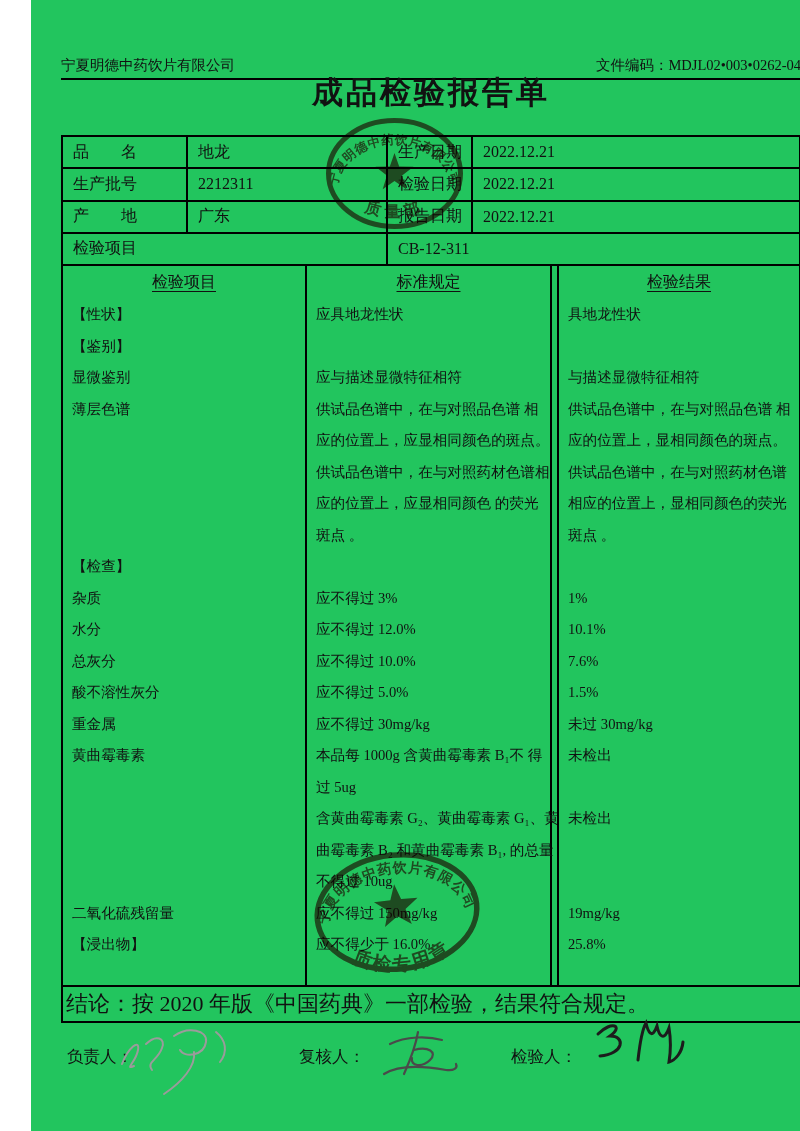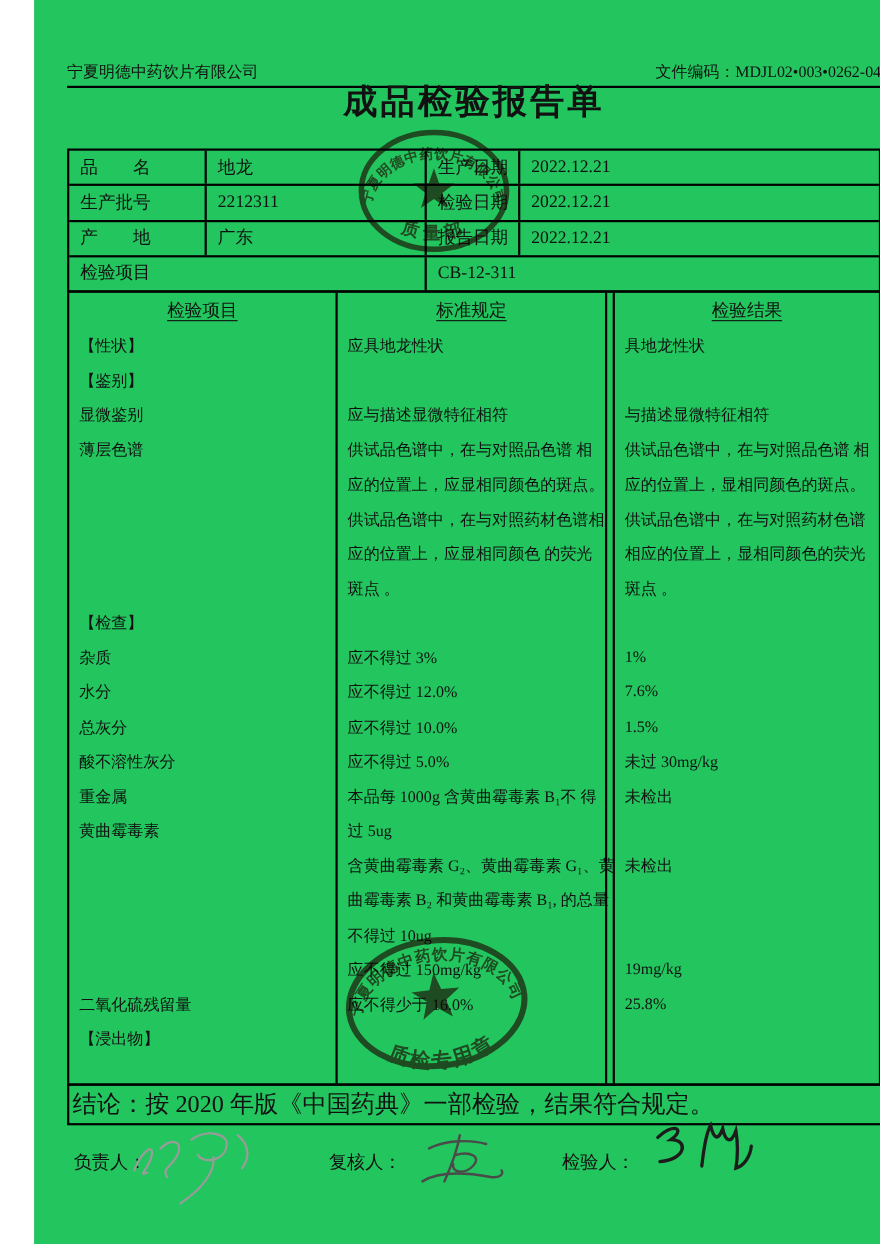--- a/index.html
+++ b/index.html
@@ -115,20 +115,21 @@
         <div class="rline">供试品色谱中，在与对照品色谱 相</div>
         <div class="rline">应的位置上，应显相同颜色的斑点。</div>
         <div class="rline">供试品色谱中，在与对照药材色谱相</div>
         <div class="rline">应的位置上，应显相同颜色 的荧光</div>
         <div class="rline">斑点 。</div>
         <div class="rline"></div>
         <div class="rline">应不得过 3%</div>
         <div class="rline">应不得过 12.0%</div>
         <div class="rline">应不得过 10.0%</div>
         <div class="rline">应不得过 5.0%</div>
+        <div class="rline">应不得过 30mg/kg</div>
         <div class="rline">本品每 1000g 含黄曲霉毒素 B₁不 得</div>
         <div class="rline">过 5ug</div>
         <div class="rline">含黄曲霉毒素 G₂、黄曲霉毒素 G₁、黄</div>
         <div class="rline">曲霉毒素 B₂ 和黄曲霉毒素 B₁, 的总量</div>
         <div class="rline">不得过 10ug</div>
         <div class="rline">应不得过 150mg/kg</div>
         <div class="rline">应不得少于 16.0%</div>
       </div>
     <div class="rgap"></div>
     <div class="rcol rcol3">
@@ -138,20 +139,21 @@
     <div class="rline">具地龙性状</div>
         <div class="rline"></div>
         <div class="rline">与描述显微特征相符</div>
         <div class="rline">供试品色谱中，在与对照品色谱 相</div>
         <div class="rline">应的位置上，显相同颜色的斑点。</div>
         <div class="rline">供试品色谱中，在与对照药材色谱</div>
         <div class="rline">相应的位置上，显相同颜色的荧光</div>
         <div class="rline">斑点 。</div>
         <div class="rline"></div>
         <div class="rline">1%</div>
+        <div class="rline">10.1%</div>
         <div class="rline">7.6%</div>
         <div class="rline">1.5%</div>
         <div class="rline">未过 30mg/kg</div>
         <div class="rline">未检出</div>
         <div class="rline"></div>
         <div class="rline">未检出</div>
         <div class="rline"></div>
         <div class="rline"></div>
         <div class="rline">19mg/kg</div>
         <div class="rline">25.8%</div>

